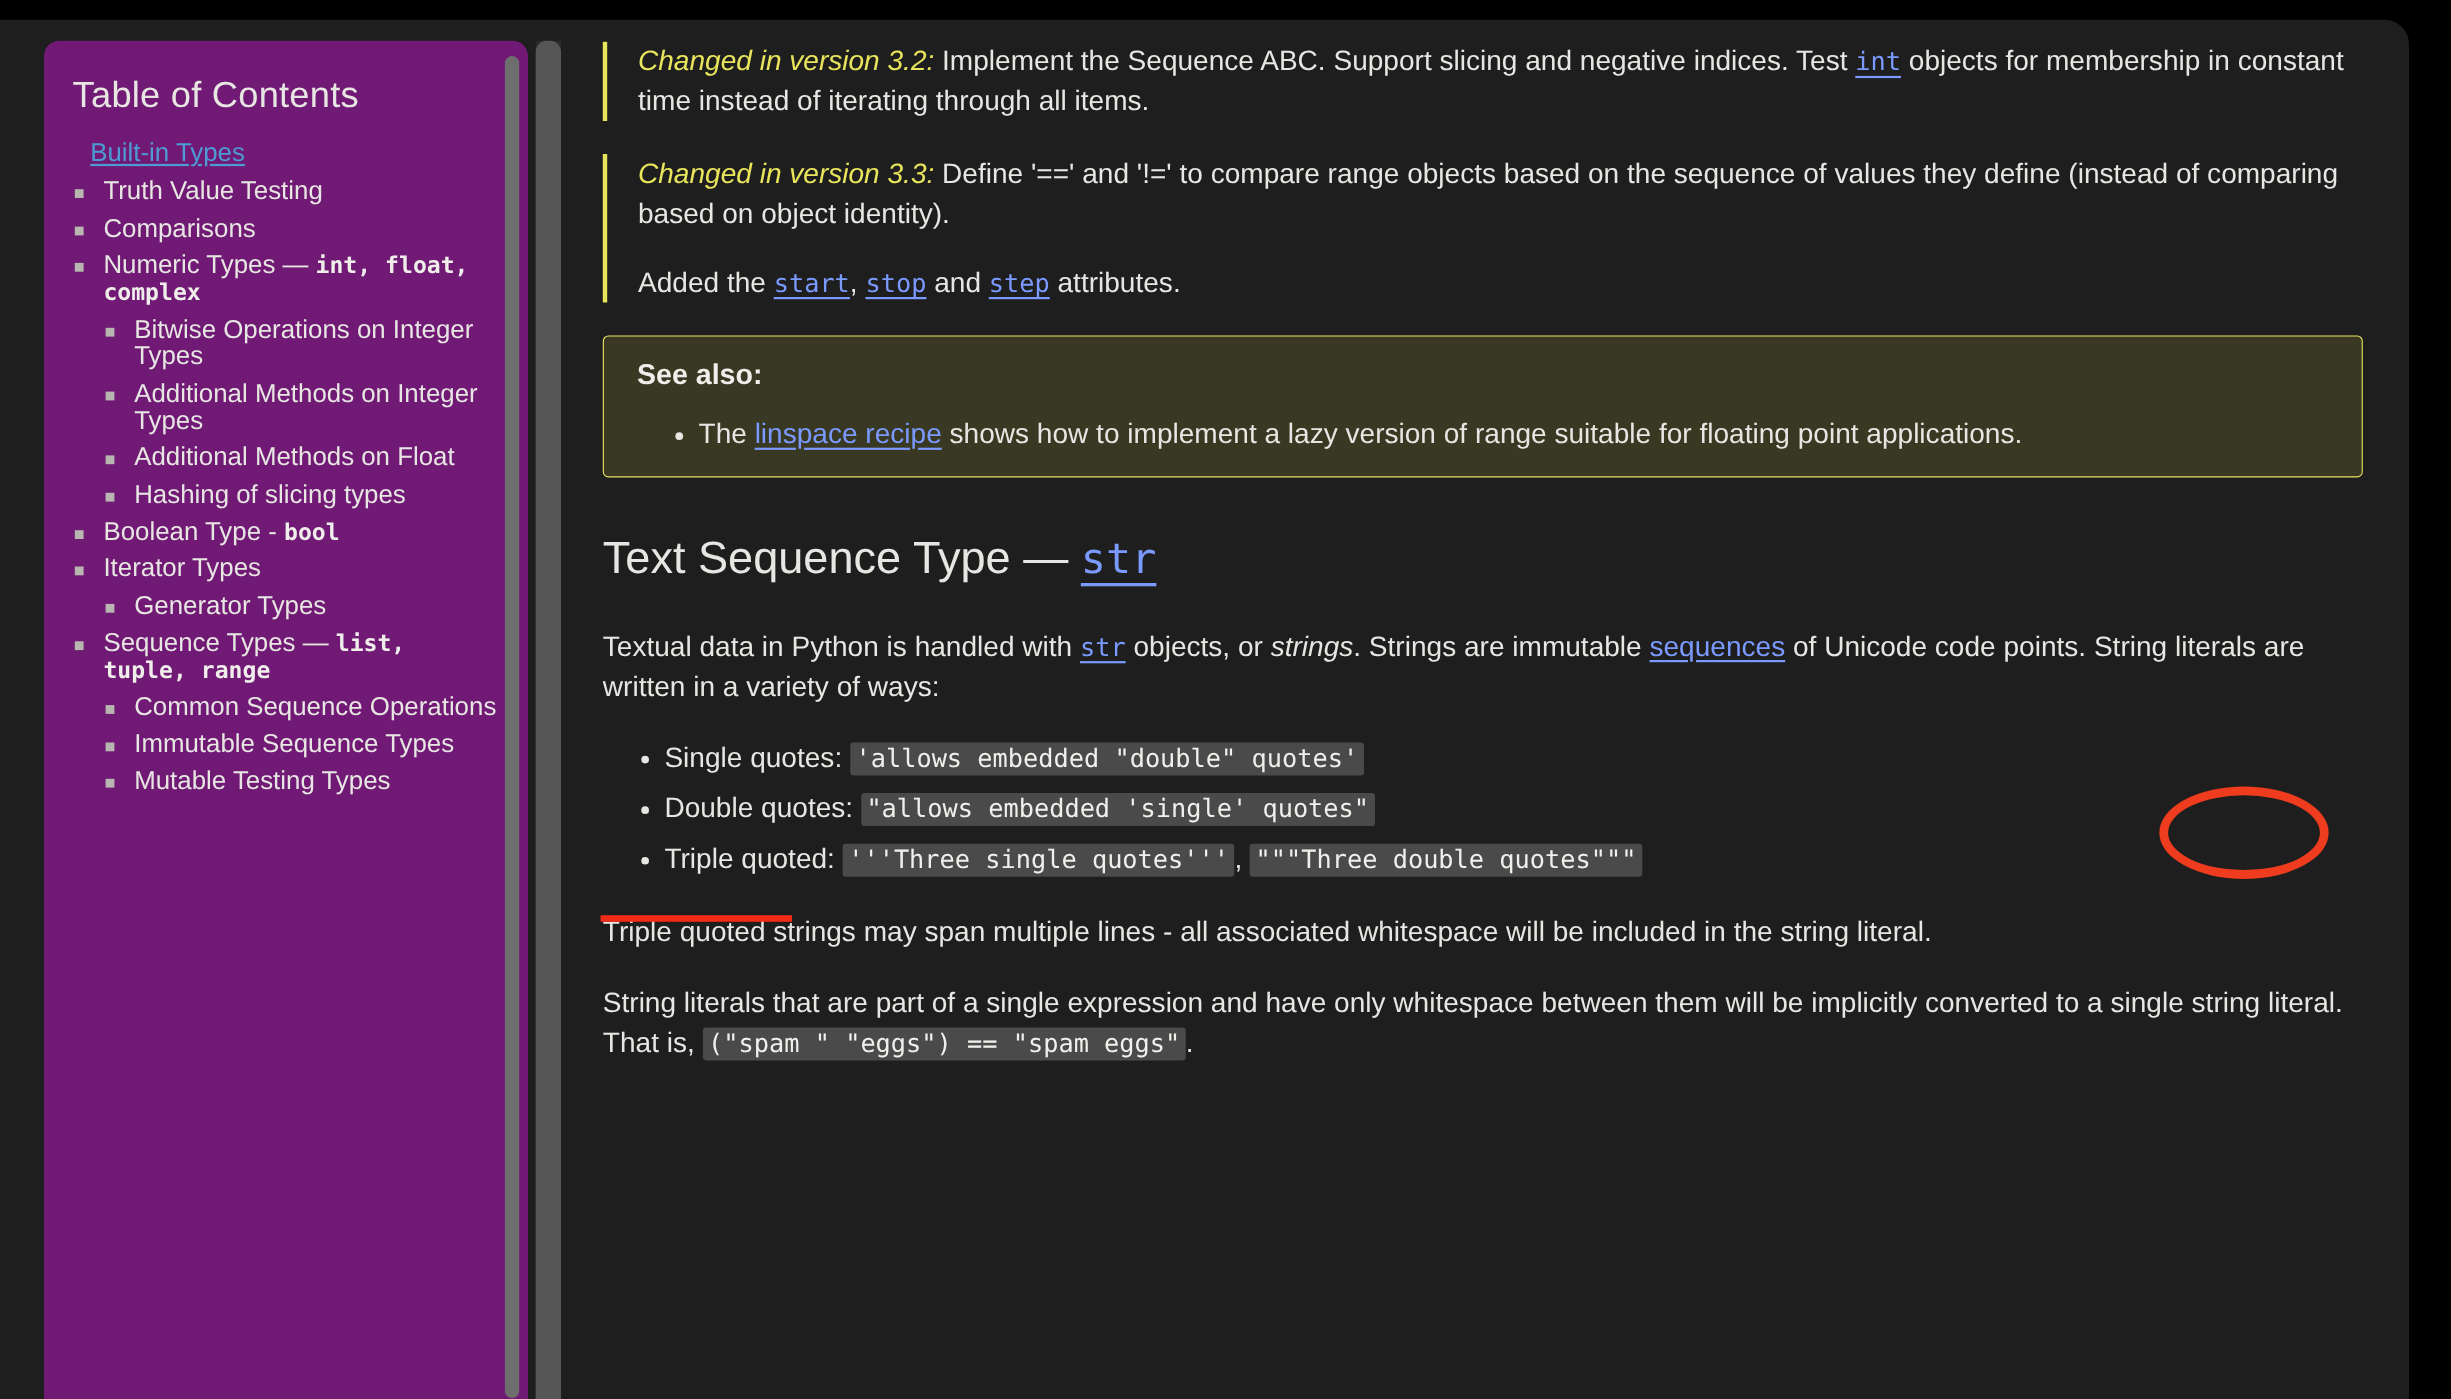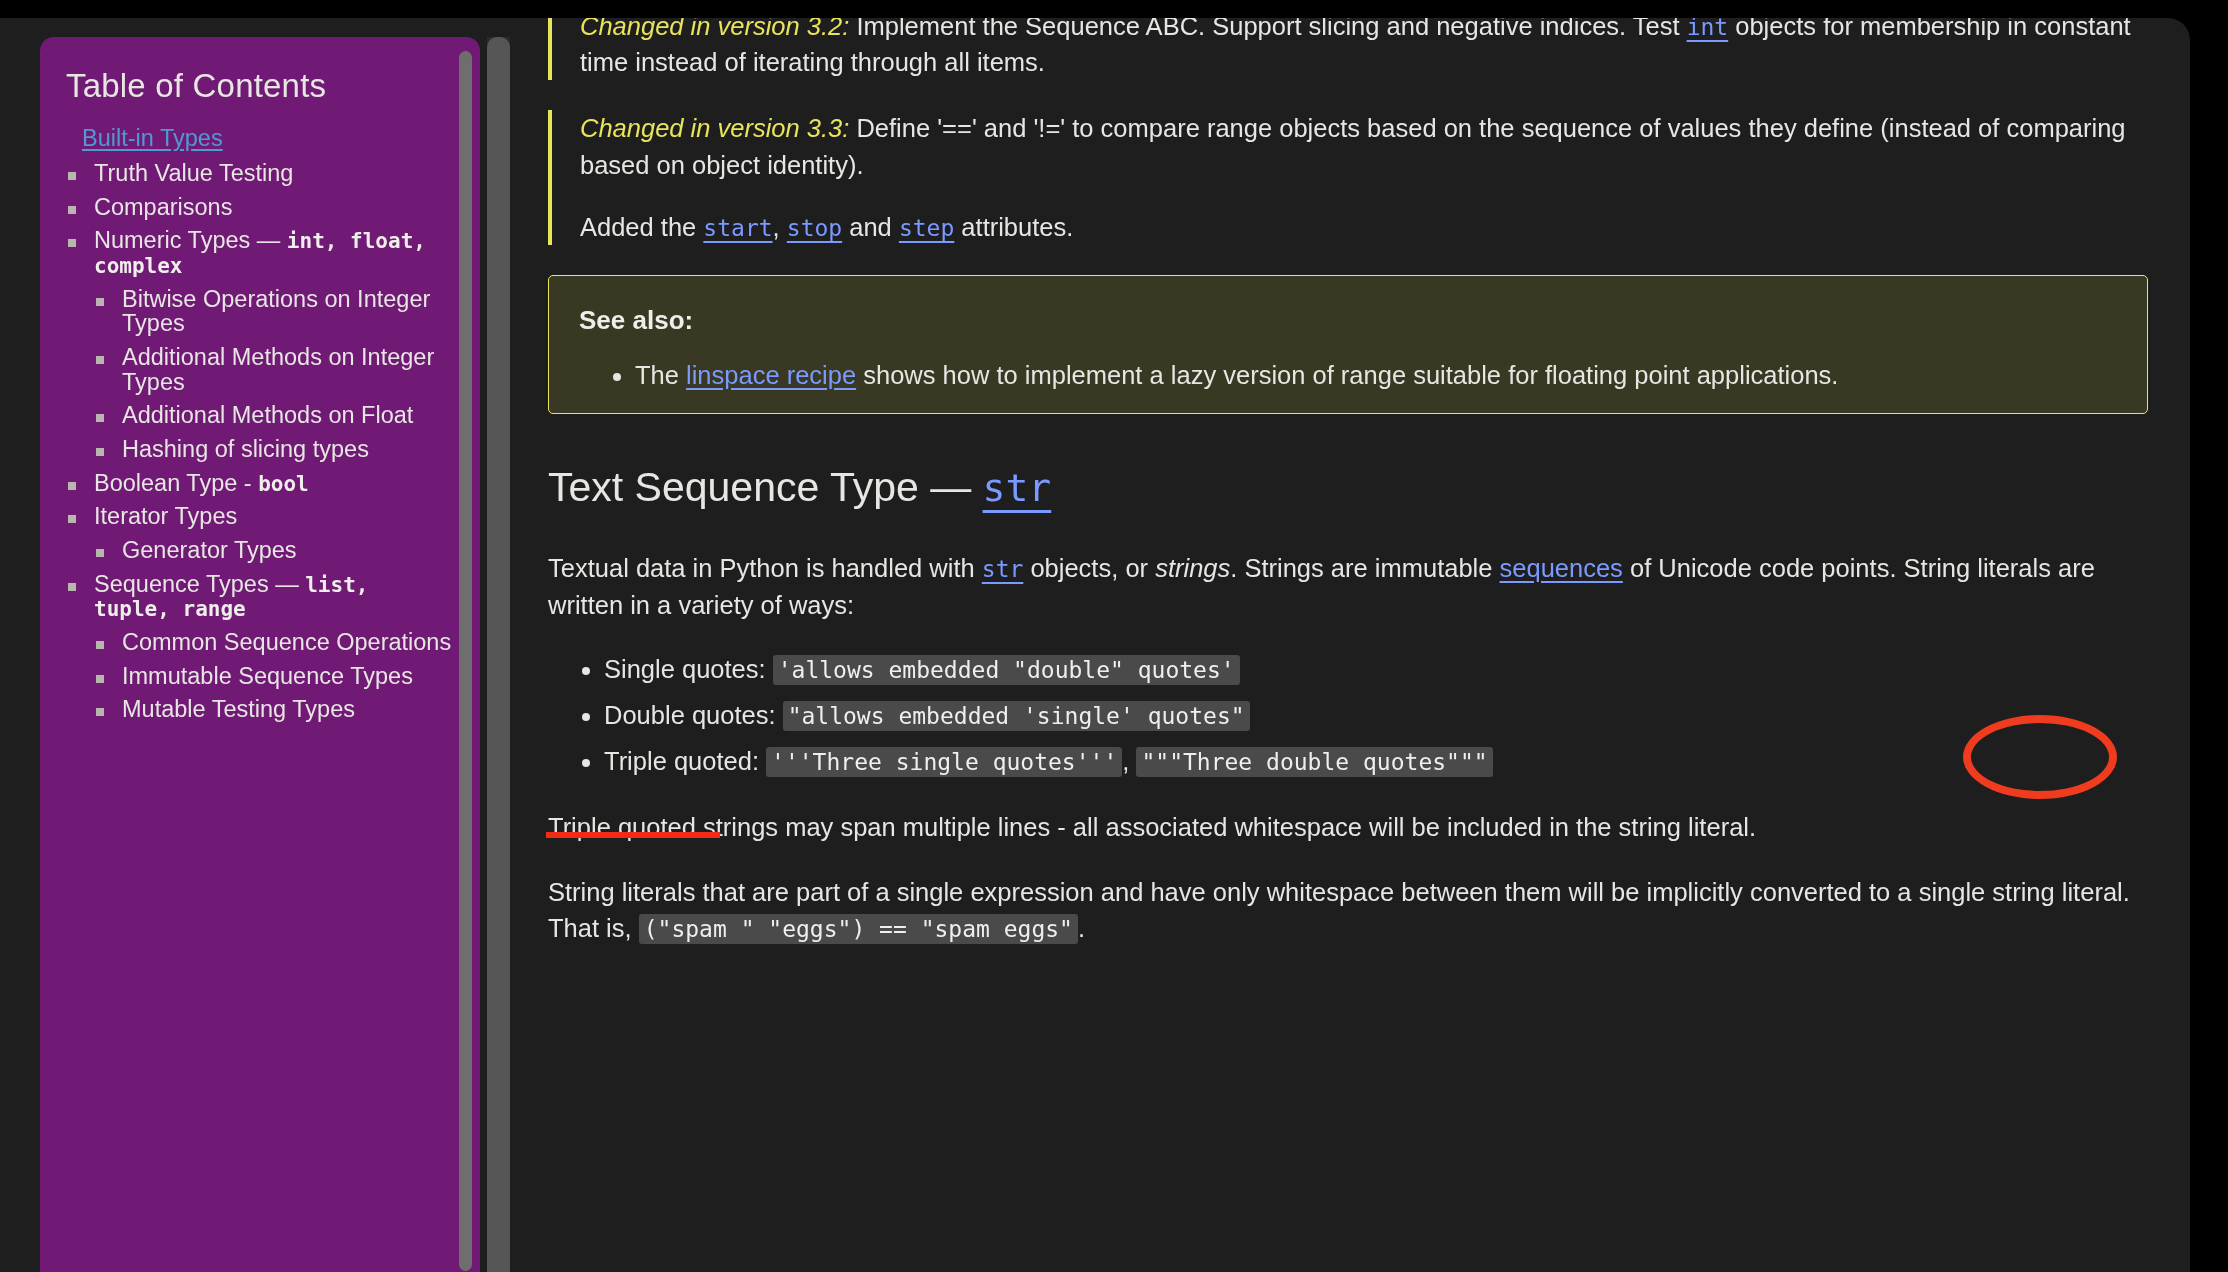--- a/index.html
+++ b/index.html
@@ -148,21 +148,21 @@
     padding: 2px 5px;
     border-radius: 3px;
     white-space: pre;
   }
 
   
   .seealso {
     background: #383823;
     border: 1px solid #e8e45c;
     border-radius: 5px;
-    padding: 26px 30px 20px 30px;
+    padding: 16px 30px 20px 30px;
     margin: 0 0 44px 0;
   }
   .seealso .sa-title {
     font-weight: bold;
     font-size: 26px;
     color: #f0eeea;
     margin: 0 0 18px 0;
   }
   .seealso ul { margin: 0; padding-left: 56px; }
   .seealso li { margin: 0; }
@@ -238,21 +238,21 @@
     </div>
   </div>
 
   <div id="page-scrollbar">
     <div class="thumb"></div>
   </div>
 
   <div id="content">
 
     <div class="versionmod" style="margin-top:-10px;">
-      <p style="margin-bottom:0;">
+      <p style="margin-bottom:0;margin-top:30px;">
         <span class="tag">Changed in version 3.2:</span><span> Implement the Sequence ABC. Support slicing and negative indices. Test </span><a class="mono-link" href="#">int</a><span> objects for membership in constant time instead of iterating through all items.</span>
       </p>
     </div>
 
     <div class="versionmod">
       <p style="margin-bottom:0;">
         <span class="tag">Changed in version 3.3:</span><span> Define '==' and '!=' to compare range objects based on the sequence of values they define (instead of comparing based on object identity).</span>
       </p>
       <p style="margin:26px 0 0 0;">
         <span>Added the </span><a class="mono-link" href="#">start</a><span>, </span><a class="mono-link" href="#">stop</a><span> and </span><a class="mono-link" href="#">step</a><span> attributes.</span>

